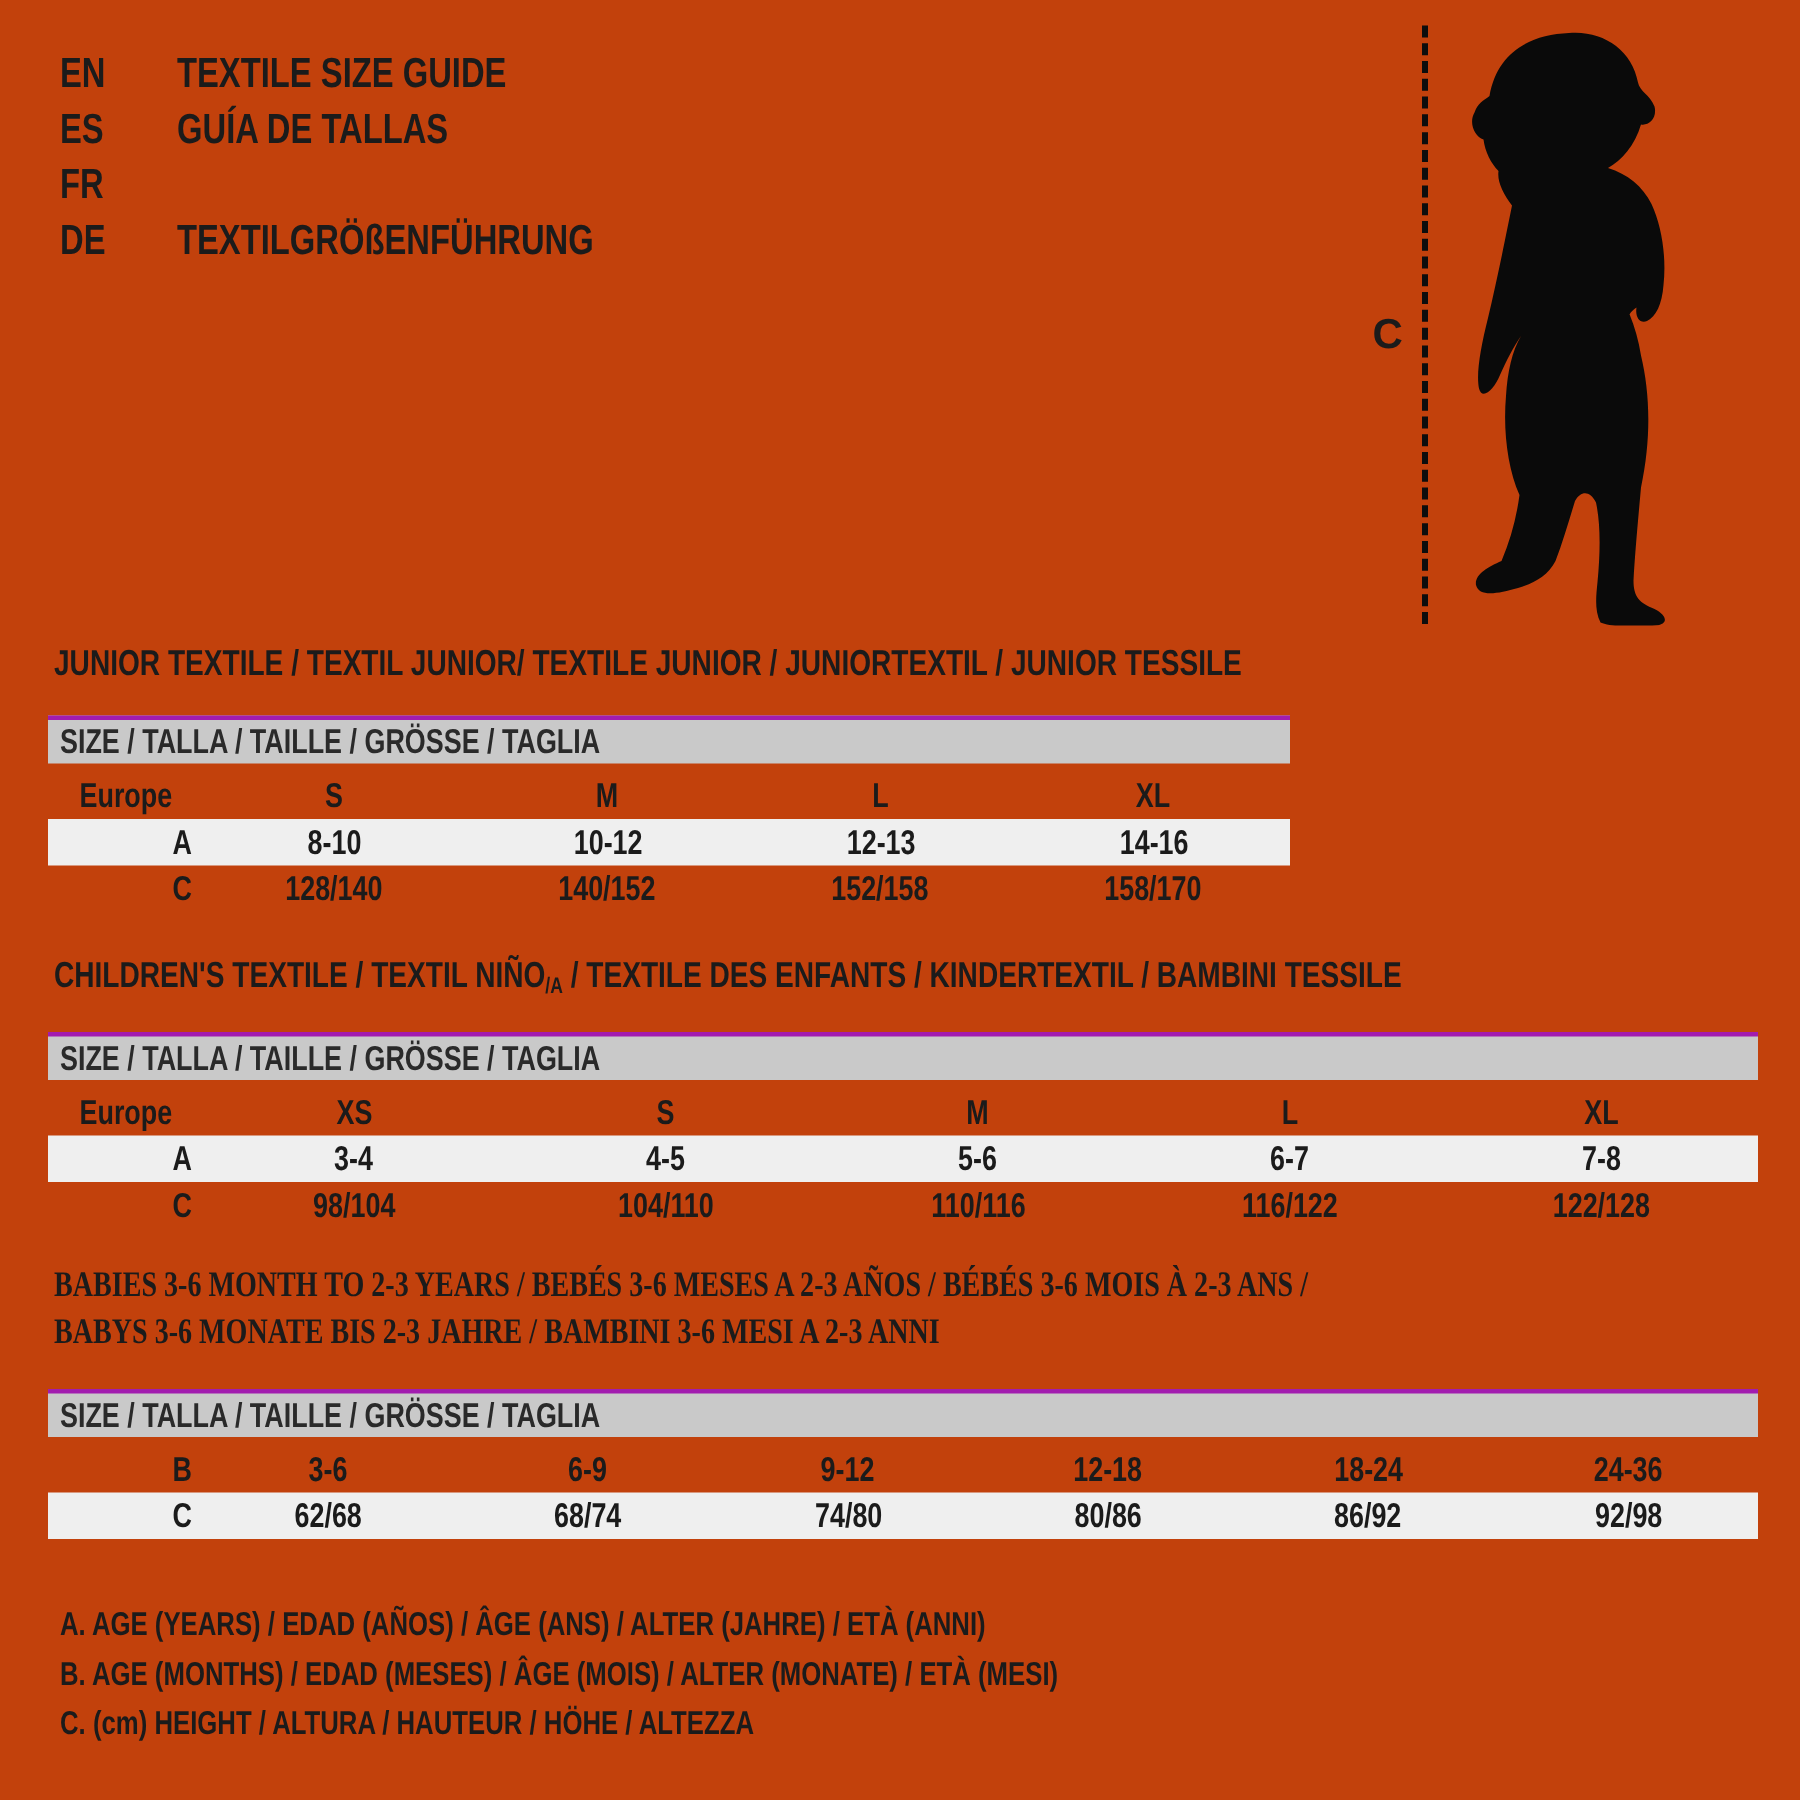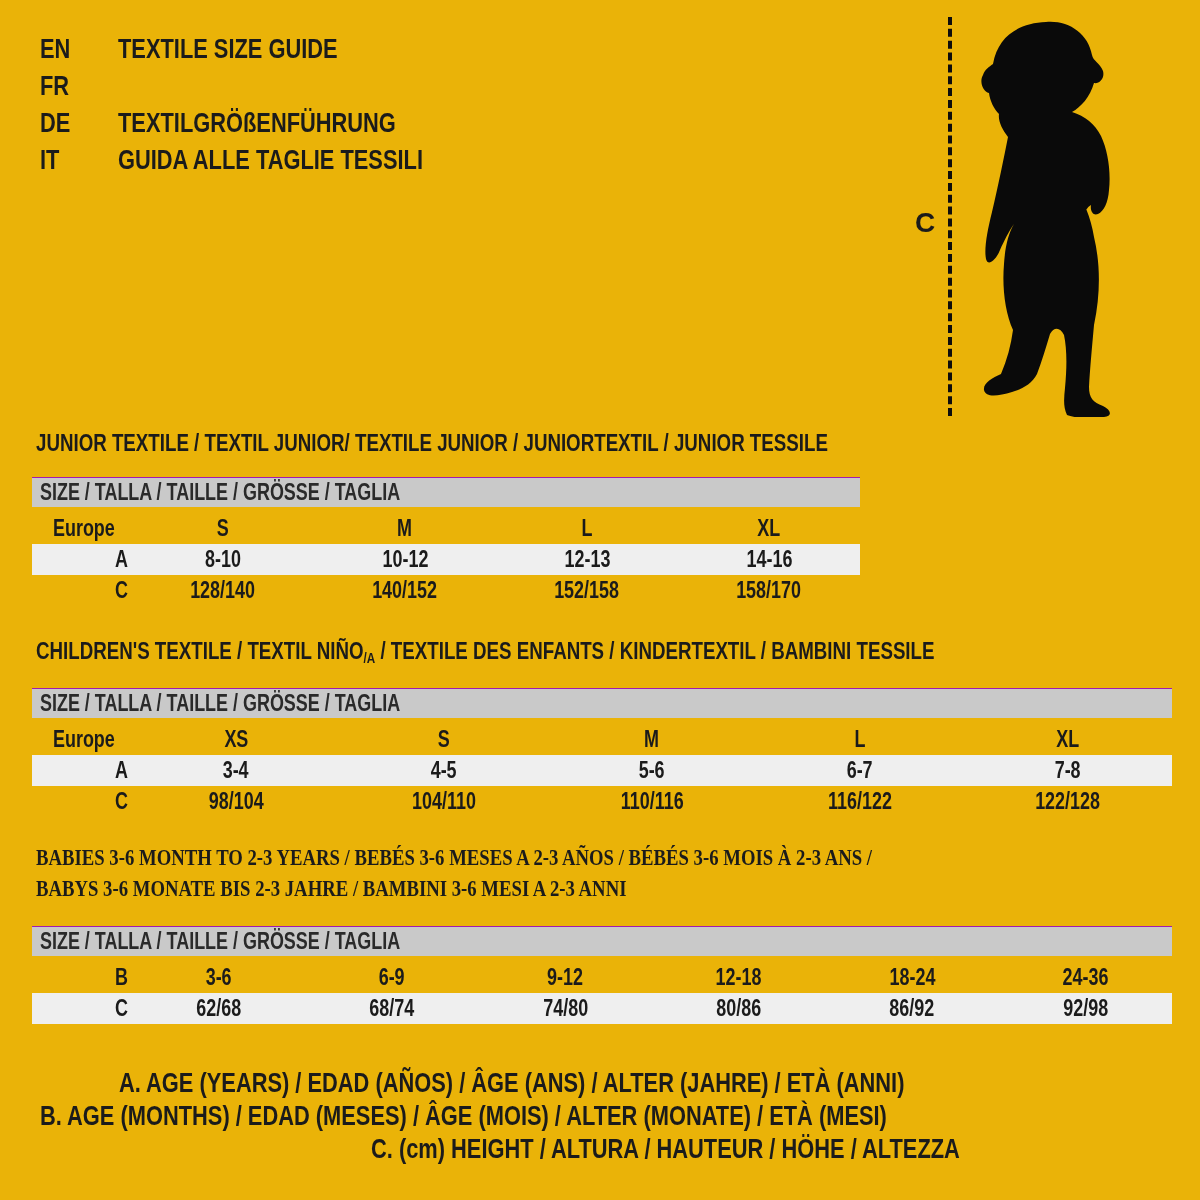--- a/index.html
+++ b/index.html
@@ -1,17 +1,17 @@
 <!DOCTYPE html>
 <html><head>
 <meta charset="utf-8">
 <style>
   html,body{margin:0;padding:0;background:#fff;}
   .page{
-    position:relative;width:1200px;height:1200px;background:#eab308;overflow:hidden;
+    position:relative;width:1200px;height:1200px;background:#c2410c;overflow:hidden;
     font-family:"Liberation Sans","DejaVu Sans",sans-serif;
     font-weight:700;color:#1b1b1b;
   }
   
   .cx{display:inline-block;transform:scaleX(.78);transform-origin:0 50%;white-space:nowrap;}
   .cxc{display:inline-block;transform:scaleX(.78);transform-origin:50% 50%;white-space:nowrap;}
 
   
   .lang-block{position:absolute;left:40px;top:30px;}
   .lang-row{display:flex;height:37px;align-items:center;font-size:28px;}
@@ -26,55 +26,55 @@
   
   .sec{position:absolute;left:32px;}
   .sec1{top:430px;width:828px;}
   .sec2{top:638px;width:1140px;}
   .sec3{top:842px;width:1140px;}
   .sec h2{margin:0 0 0 4px;font-size:24px;line-height:26px;font-weight:700;}
   .sec1 h2,.sec2 h2{margin-bottom:21px;}
   .sec3 h2{line-height:31px;margin-bottom:22px;font-family:Liberation Serif, serif;}
   .subsc{font-size:15px;position:relative;top:4px;letter-spacing:0;}
 
-  .sizebar{height:29px;background:#c9c9c9;border-top:1px solid #a21caf;
+  .sizebar{height:29px;background:#c9c9c9;border-top:3px solid #a21caf;
            display:flex;align-items:center;padding-left:8px;font-size:23px;color:#2a2a2a;}
   .tbl{margin-top:6px;}
   .tr{display:grid;height:31px;align-items:center;font-size:23px;}
   .t4 .tr{grid-template-columns:100px repeat(4,1fr);}
   .t5 .tr{grid-template-columns:100px repeat(5,1fr);}
   .t6 .tr{grid-template-columns:100px repeat(6,1fr);}
   .tr .td{text-align:center;}
   .tr .lbl{text-align:right;padding-left:8px;}
   .tr.band{background:#efefef;}
 
   
   .legend{position:absolute;left:40px;top:1066px;}
-  .legend-line{height:33px;line-height:33px;font-size:28px;text-align:right;}
+  .legend-line{height:33px;line-height:33px;font-size:22px;}
 </style>
 </head>
 <body>
 
 <div class="page">
 
   <div class="lang-block">
     <div class="lang-row">
       <span class="lang-code"><span class="cx">EN</span></span>
       <span><span class="cx">TEXTILE SIZE GUIDE</span></span>
     </div>
     <div class="lang-row">
+      <span class="lang-code"><span class="cx">ES</span></span>
+      <span><span class="cx">GUÍA DE TALLAS</span></span>
+    </div>
+    <div class="lang-row">
       <span class="lang-code"><span class="cx">FR</span></span>
     </div>
     <div class="lang-row">
       <span class="lang-code"><span class="cx">DE</span></span>
       <span><span class="cx">TEXTILGRÖßENFÜHRUNG</span></span>
-    </div>
-    <div class="lang-row">
-      <span class="lang-code"><span class="cx">IT</span></span>
-      <span><span class="cx">GUIDA ALLE TAGLIE TESSILI</span></span>
     </div>
   </div>
 
   <div class="figure">
     <span class="c-marker">C</span>
     <div class="dash-line"></div>
     <svg width="175" height="400" viewBox="0 0 175 400" aria-hidden="true">
       <path fill="#0a0a0a" d="M84,5
         C106,3 126,16 130,38
         C131,44 138,46 141,54 C143,62 137,67 132,66

